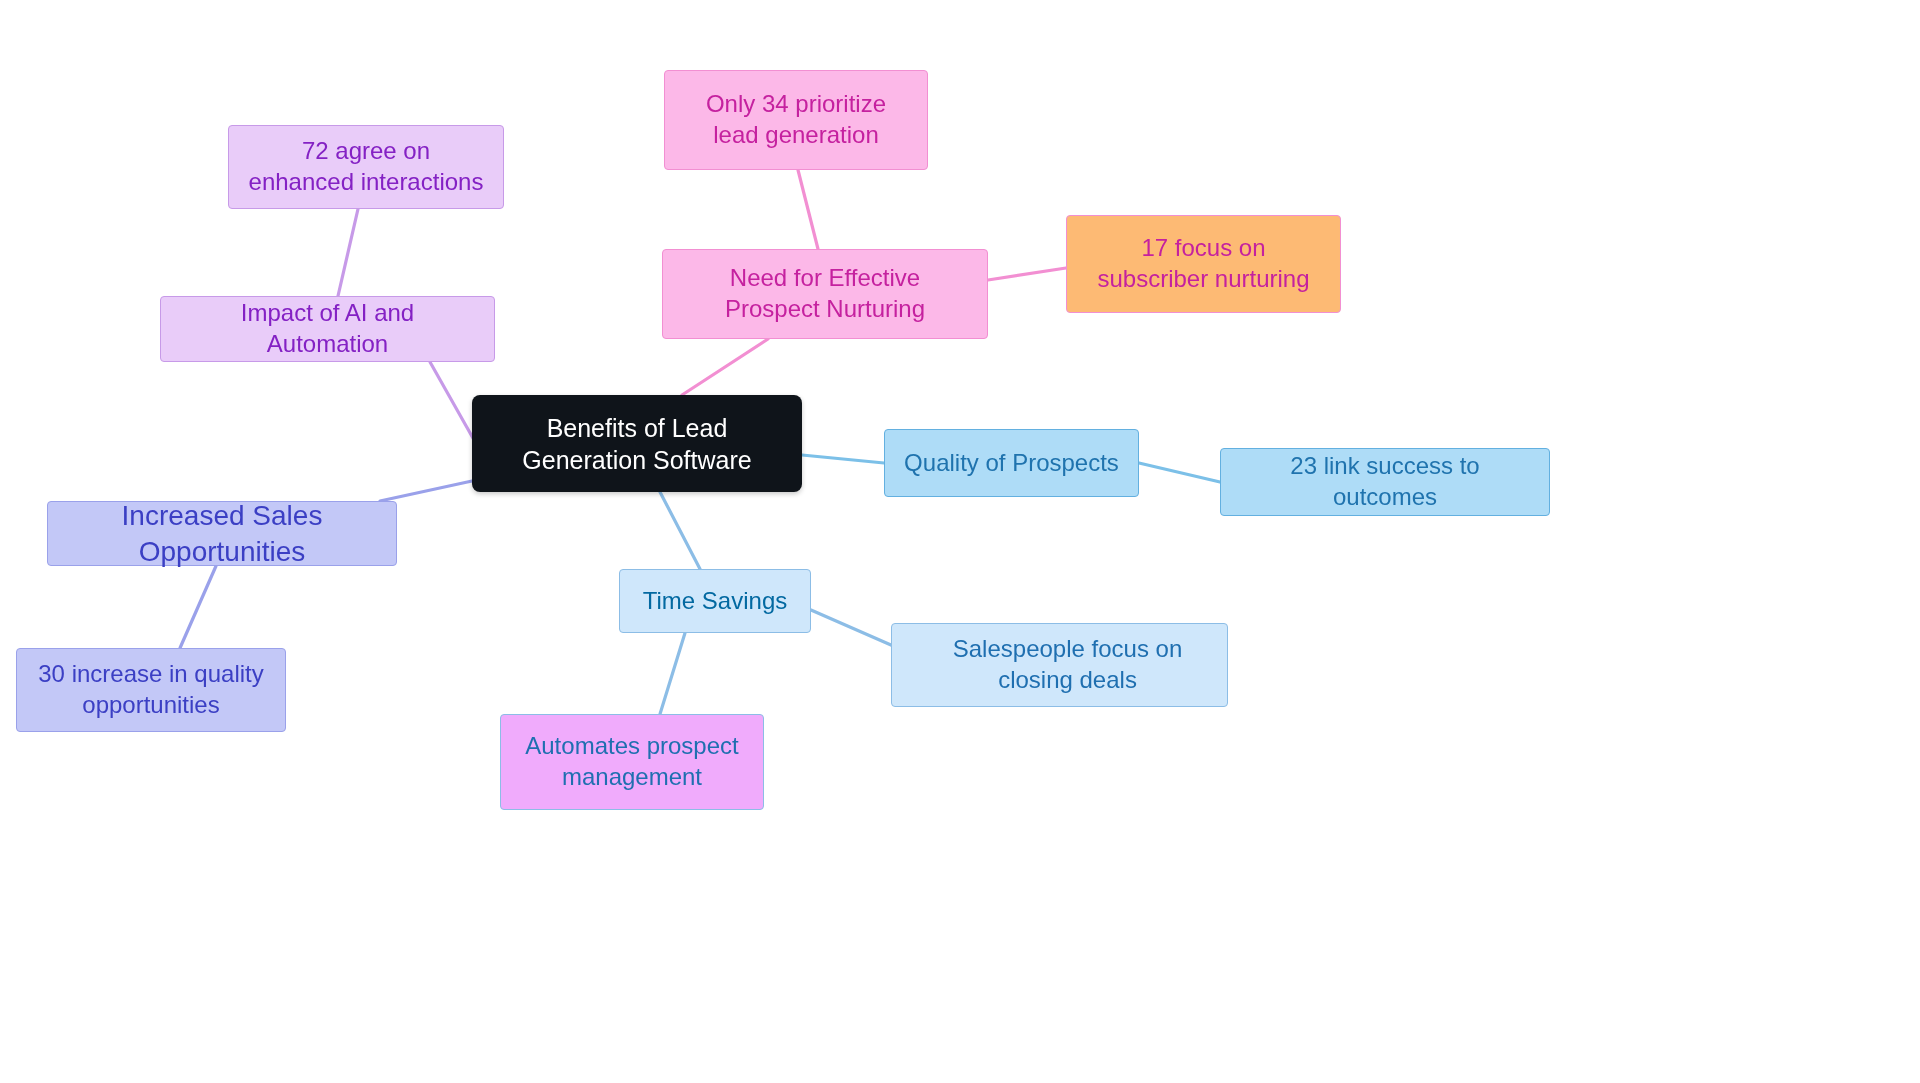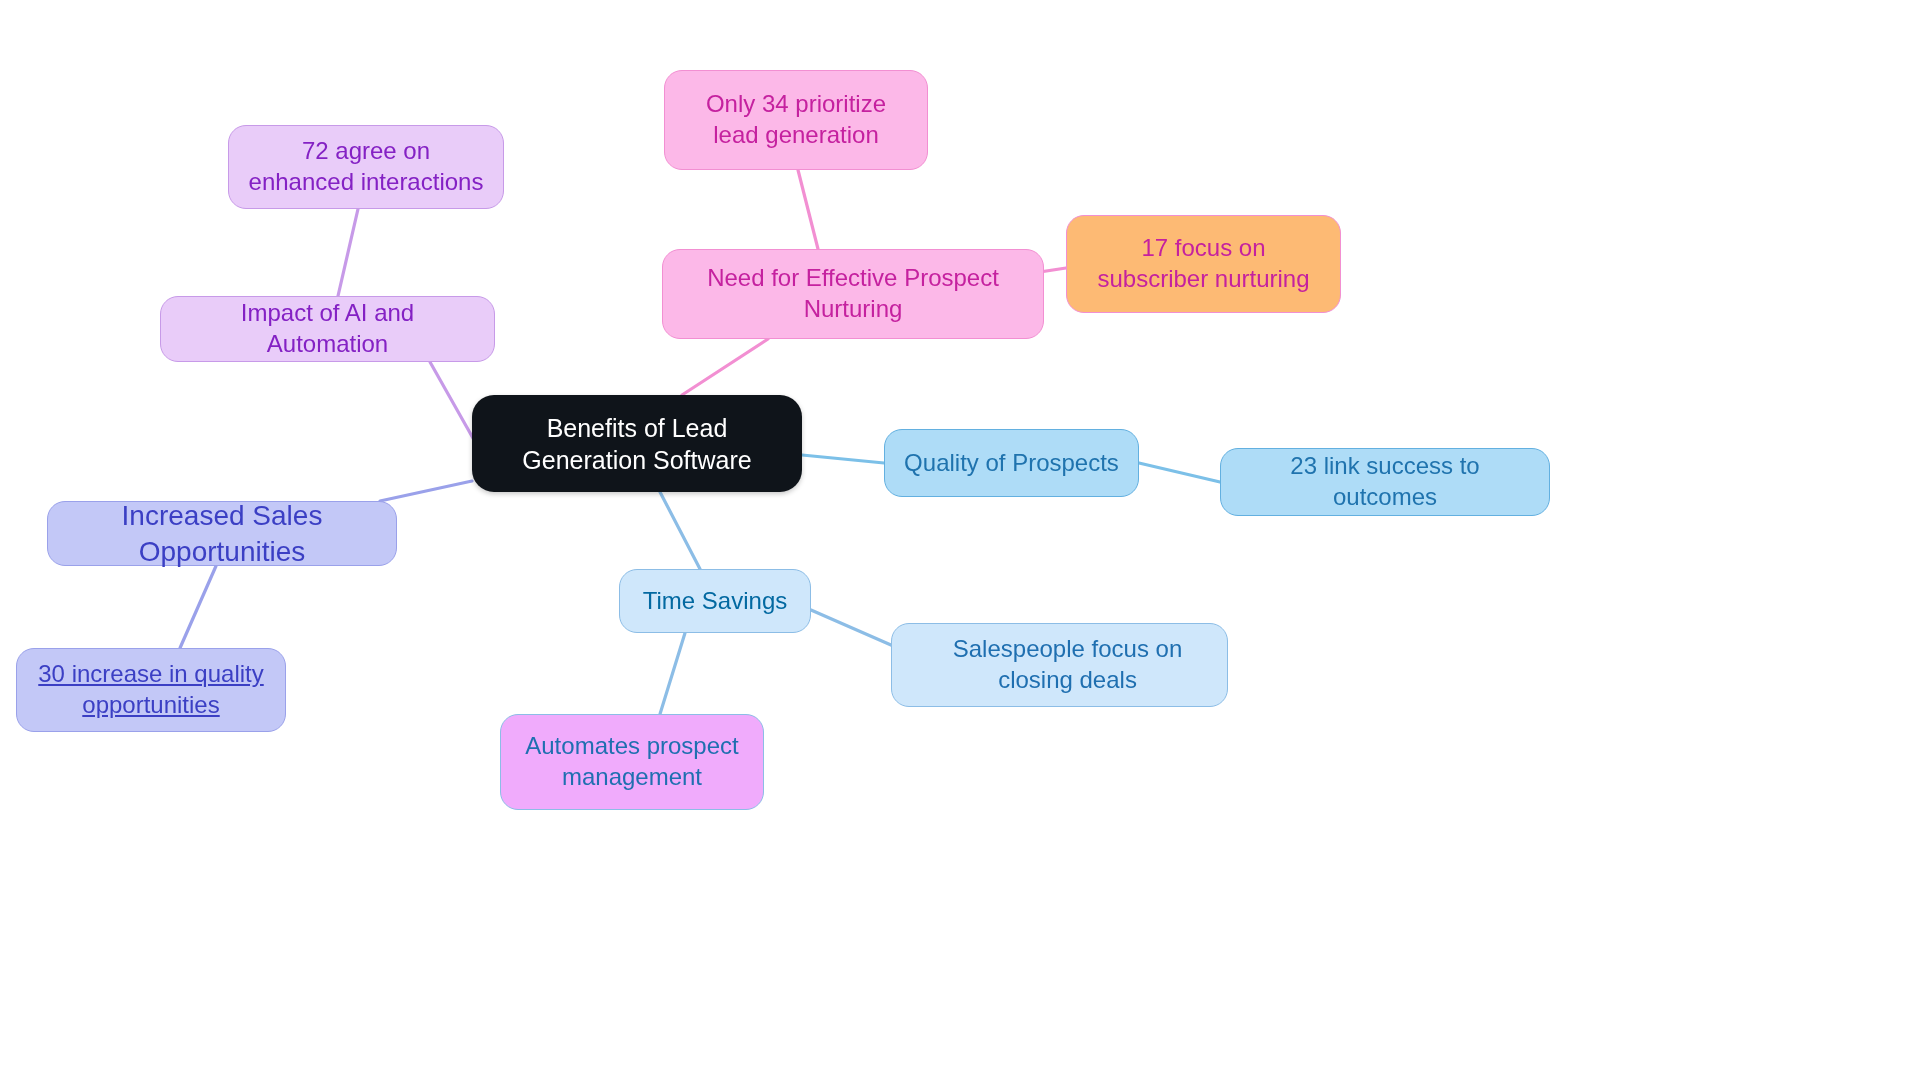--- a/index.html
+++ b/index.html
@@ -28,29 +28,29 @@
     height: 1083px;
     pointer-events: none;
   }
   .node {
     position: absolute;
     box-sizing: border-box;
     display: flex;
     align-items: center;
     justify-content: center;
     text-align: center;
-    border-radius: 18px;
+    border-radius: 4px;
     border-style: solid;
     border-width: 1.5px;
     line-height: 1.28;
     padding: 6px 18px;
     white-space: pre-line;
   }
   .node.root {
-    border-radius: 22px;
+    border-radius: 8px;
     border-width: 0;
     box-shadow: 0 2px 5px rgba(0,0,0,0.22);
   }
   .node-label {
     display: block;
     width: 100%;
   }
 </style>
 </head>
 <body style="background: rgb(255, 255, 255);">
@@ -66,25 +66,25 @@
       <line x1="1139" y1="463" x2="1220" y2="482" stroke="#7cc0e8" stroke-width="3.2" stroke-linecap="round"></line>
       <line x1="660" y1="492" x2="700" y2="569" stroke="#8cbde6" stroke-width="3.2" stroke-linecap="round"></line>
       <line x1="811" y1="610" x2="891" y2="645" stroke="#8cbde6" stroke-width="3.2" stroke-linecap="round"></line>
       <line x1="685" y1="633" x2="660" y2="714" stroke="#8cbde6" stroke-width="3.2" stroke-linecap="round"></line>
       <line x1="472" y1="481" x2="380" y2="501" stroke="#9aa1ea" stroke-width="3.2" stroke-linecap="round"></line>
       <line x1="216" y1="566" x2="180" y2="648" stroke="#9aa1ea" stroke-width="3.2" stroke-linecap="round"></line>
     </svg>
   <div id="node-layer">
       <div class="node" style="left: 160px; top: 296px; width: 335px; height: 66px; background: rgb(233, 204, 249); border-color: rgb(199, 154, 232); color: rgb(132, 33, 196); font-size: 24px; align-items: center;"><span class="node-label">Impact of AI and Automation</span></div>
       <div class="node" style="left: 228px; top: 125px; width: 276px; height: 84px; background: rgb(233, 204, 249); border-color: rgb(199, 154, 232); color: rgb(132, 33, 196); font-size: 24px;"><span class="node-label">72 agree on enhanced interactions</span></div>
-      <div class="node" style="left: 662px; top: 249px; width: 382px; height: 90px; background: rgb(252, 184, 232); border-color: rgb(242, 143, 210); color: rgb(197, 33, 159); font-size: 24px;"><span class="node-label">Need for Effective Prospect Nurturing</span></div>
+      <div class="node" style="left: 662px; top: 249px; width: 326px; height: 90px; background: rgb(252, 184, 232); border-color: rgb(242, 143, 210); color: rgb(197, 33, 159); font-size: 24px;"><span class="node-label">Need for Effective Prospect Nurturing</span></div>
       <div class="node" style="left: 664px; top: 70px; width: 264px; height: 100px; background: rgb(252, 184, 232); border-color: rgb(242, 143, 210); color: rgb(197, 33, 159); font-size: 24px;"><span class="node-label">Only 34 prioritize lead generation</span></div>
       <div class="node" style="left: 1066px; top: 215px; width: 275px; height: 98px; background: #fdba74; border-color: rgb(242, 143, 210); color: rgb(197, 33, 159); font-size: 24px;"><span class="node-label">17 focus on subscriber nurturing</span></div>
       <div class="node" style="left: 884px; top: 429px; width: 255px; height: 68px; background: rgb(174, 220, 247); border-color: rgb(99, 176, 224); color: rgb(31, 115, 174); font-size: 24px;"><span class="node-label">Quality of Prospects</span></div>
       <div class="node" style="left: 1220px; top: 448px; width: 330px; height: 68px; background: rgb(174, 220, 247); border-color: rgb(99, 176, 224); color: rgb(31, 115, 174); font-size: 24px;"><span class="node-label">23 link success to outcomes</span></div>
       <div class="node" style="left: 619px; top: 569px; width: 192px; height: 64px; background: rgb(207, 231, 251); border-color: rgb(140, 189, 230); color: #0369a1; font-size: 24px;"><span class="node-label">Time Savings</span></div>
       <div class="node" style="left: 891px; top: 623px; width: 337px; height: 84px; background: rgb(207, 231, 251); border-color: rgb(140, 189, 230); color: rgb(31, 111, 176); font-size: 24px; padding-left: 34px;"><span class="node-label">Salespeople focus on closing deals</span></div>
       <div class="node" style="left: 500px; top: 714px; width: 264px; height: 96px; background: #f0abfc; border-color: rgb(140, 189, 230); color: rgb(31, 111, 176); font-size: 24px;"><span class="node-label">Automates prospect management</span></div>
       <div class="node" style="left: 47px; top: 501px; width: 350px; height: 65px; background: rgb(195, 200, 247); border-color: rgb(154, 161, 234); color: rgb(59, 63, 196); font-size: 28px;"><span class="node-label">Increased Sales Opportunities</span></div>
-      <div class="node" style="left: 16px; top: 648px; width: 270px; height: 84px; background: rgb(195, 200, 247); border-color: rgb(154, 161, 234); color: rgb(59, 63, 196); font-size: 24px; text-decoration: underline;"><span class="node-label">30 increase in quality opportunities</span></div>
+      <div class="node" style="left: 16px; top: 648px; width: 270px; height: 84px; background: rgb(195, 200, 247); border-color: rgb(154, 161, 234); color: rgb(59, 63, 196); font-size: 24px;"><span class="node-label">30 increase in quality opportunities</span></div>
       <div class="node root" style="left: 472px; top: 395px; width: 330px; height: 97px; background: rgb(15, 20, 26); border-color: rgb(15, 20, 26); color: rgb(255, 255, 255); font-size: 25px;"><span class="node-label">Benefits of Lead Generation Software</span></div>
     </div>
 </div>
 
 </body></html>

